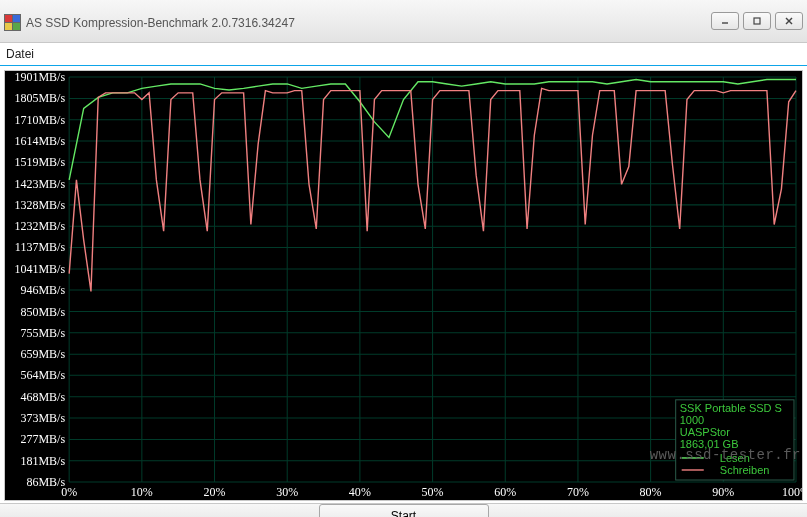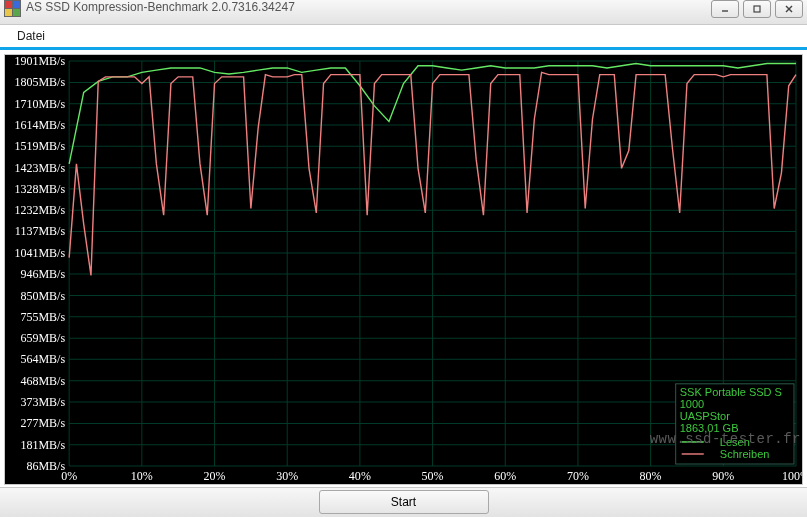--- a/index.html
+++ b/index.html
@@ -1,28 +1,28 @@
 <!DOCTYPE html>
 <html><head>
 <meta charset="utf-8">
 <style>
 html,body{margin:0;padding:0;font-family:"Segoe UI",Tahoma,sans-serif;font-size:12px;background:#d8d8d8}
 .window{width:807px;height:517px;background:#fff;display:flex;flex-direction:column;box-sizing:border-box}
-.titlebar{height:28px;background:linear-gradient(#f7f7f7,#e3e3e3);border-bottom:1px solid #c8c8c8;display:flex;align-items:flex-start;padding:0 4px}
+.titlebar{height:28px;background:linear-gradient(#f7f7f7,#e3e3e3);border-bottom:1px solid #c8c8c8;display:flex;align-items:flex-end;padding:12px 4px}
 .titlebar .app-icon{width:16px;height:16px;margin-right:6px;position:relative}
 .titlebar .app-icon i{position:absolute;width:7px;height:7px;border:1px solid #666}
 .titlebar .app-icon i.r{background:#d93a3a;top:0;left:0}
 .titlebar .app-icon i.b{background:#3a6ad9;top:0;left:8px}
 .titlebar .app-icon i.y{background:#e8c84a;top:8px;left:0}
 .titlebar .app-icon i.g{background:#5aa64a;top:8;left:8px}
 .titlebar .title{color:#555;flex:1}
 .titlebar .winbtns{display:flex;gap:4px}
 .titlebar .winbtn{width:26px;height:16px;border:1px solid #9a9a9a;border-radius:3px;background:linear-gradient(#fafafa,#e6e6e6);display:flex;align-items:center;justify-content:center;cursor:pointer}
 .titlebar .winbtn svg{width:10px;height:10px}
-.menubar{height:20px;padding:2px 11px;display:flex;align-items:center;background:#fff;border-bottom:3px solid #0ea5e9}
+.menubar{height:20px;padding:2px 0;display:flex;align-items:center;background:#fff;border-bottom:1px solid #0ea5e9}
 .menubar .menuitem{padding:2px 6px;color:#222;cursor:pointer}
 .chart-wrap{flex:1;position:relative;background:#fff;padding:4px 4px 2px 4px;display:flex;flex-direction:column}
 .chart-inner{flex:1;position:relative;border:1px solid #c8c8c8}
 svg.chart{display:block;width:100%;height:100%;background:#000}
 .button-row{height:34px;display:flex;align-items:center;justify-content:center;gap:8px;background:linear-gradient(#f7f7f7,#e3e3e3);border-top:1px solid #c8c8c8}
 .button-row button{width:170px;height:24px;border:1px solid #a8a8a8;border-radius:3px;background:linear-gradient(#fafafa,#e6e6e6);cursor:pointer;font-family:inherit;font-size:12px}
 .button-row button[disabled]{color:#9a9a9a;cursor:default}
 .watermark{position:absolute;right:6px;bottom:40px;color:#5a5a5a;font-family:"Courier New",monospace;font-size:14px;letter-spacing:0.5px;pointer-events:none}
 </style>
 </head>

